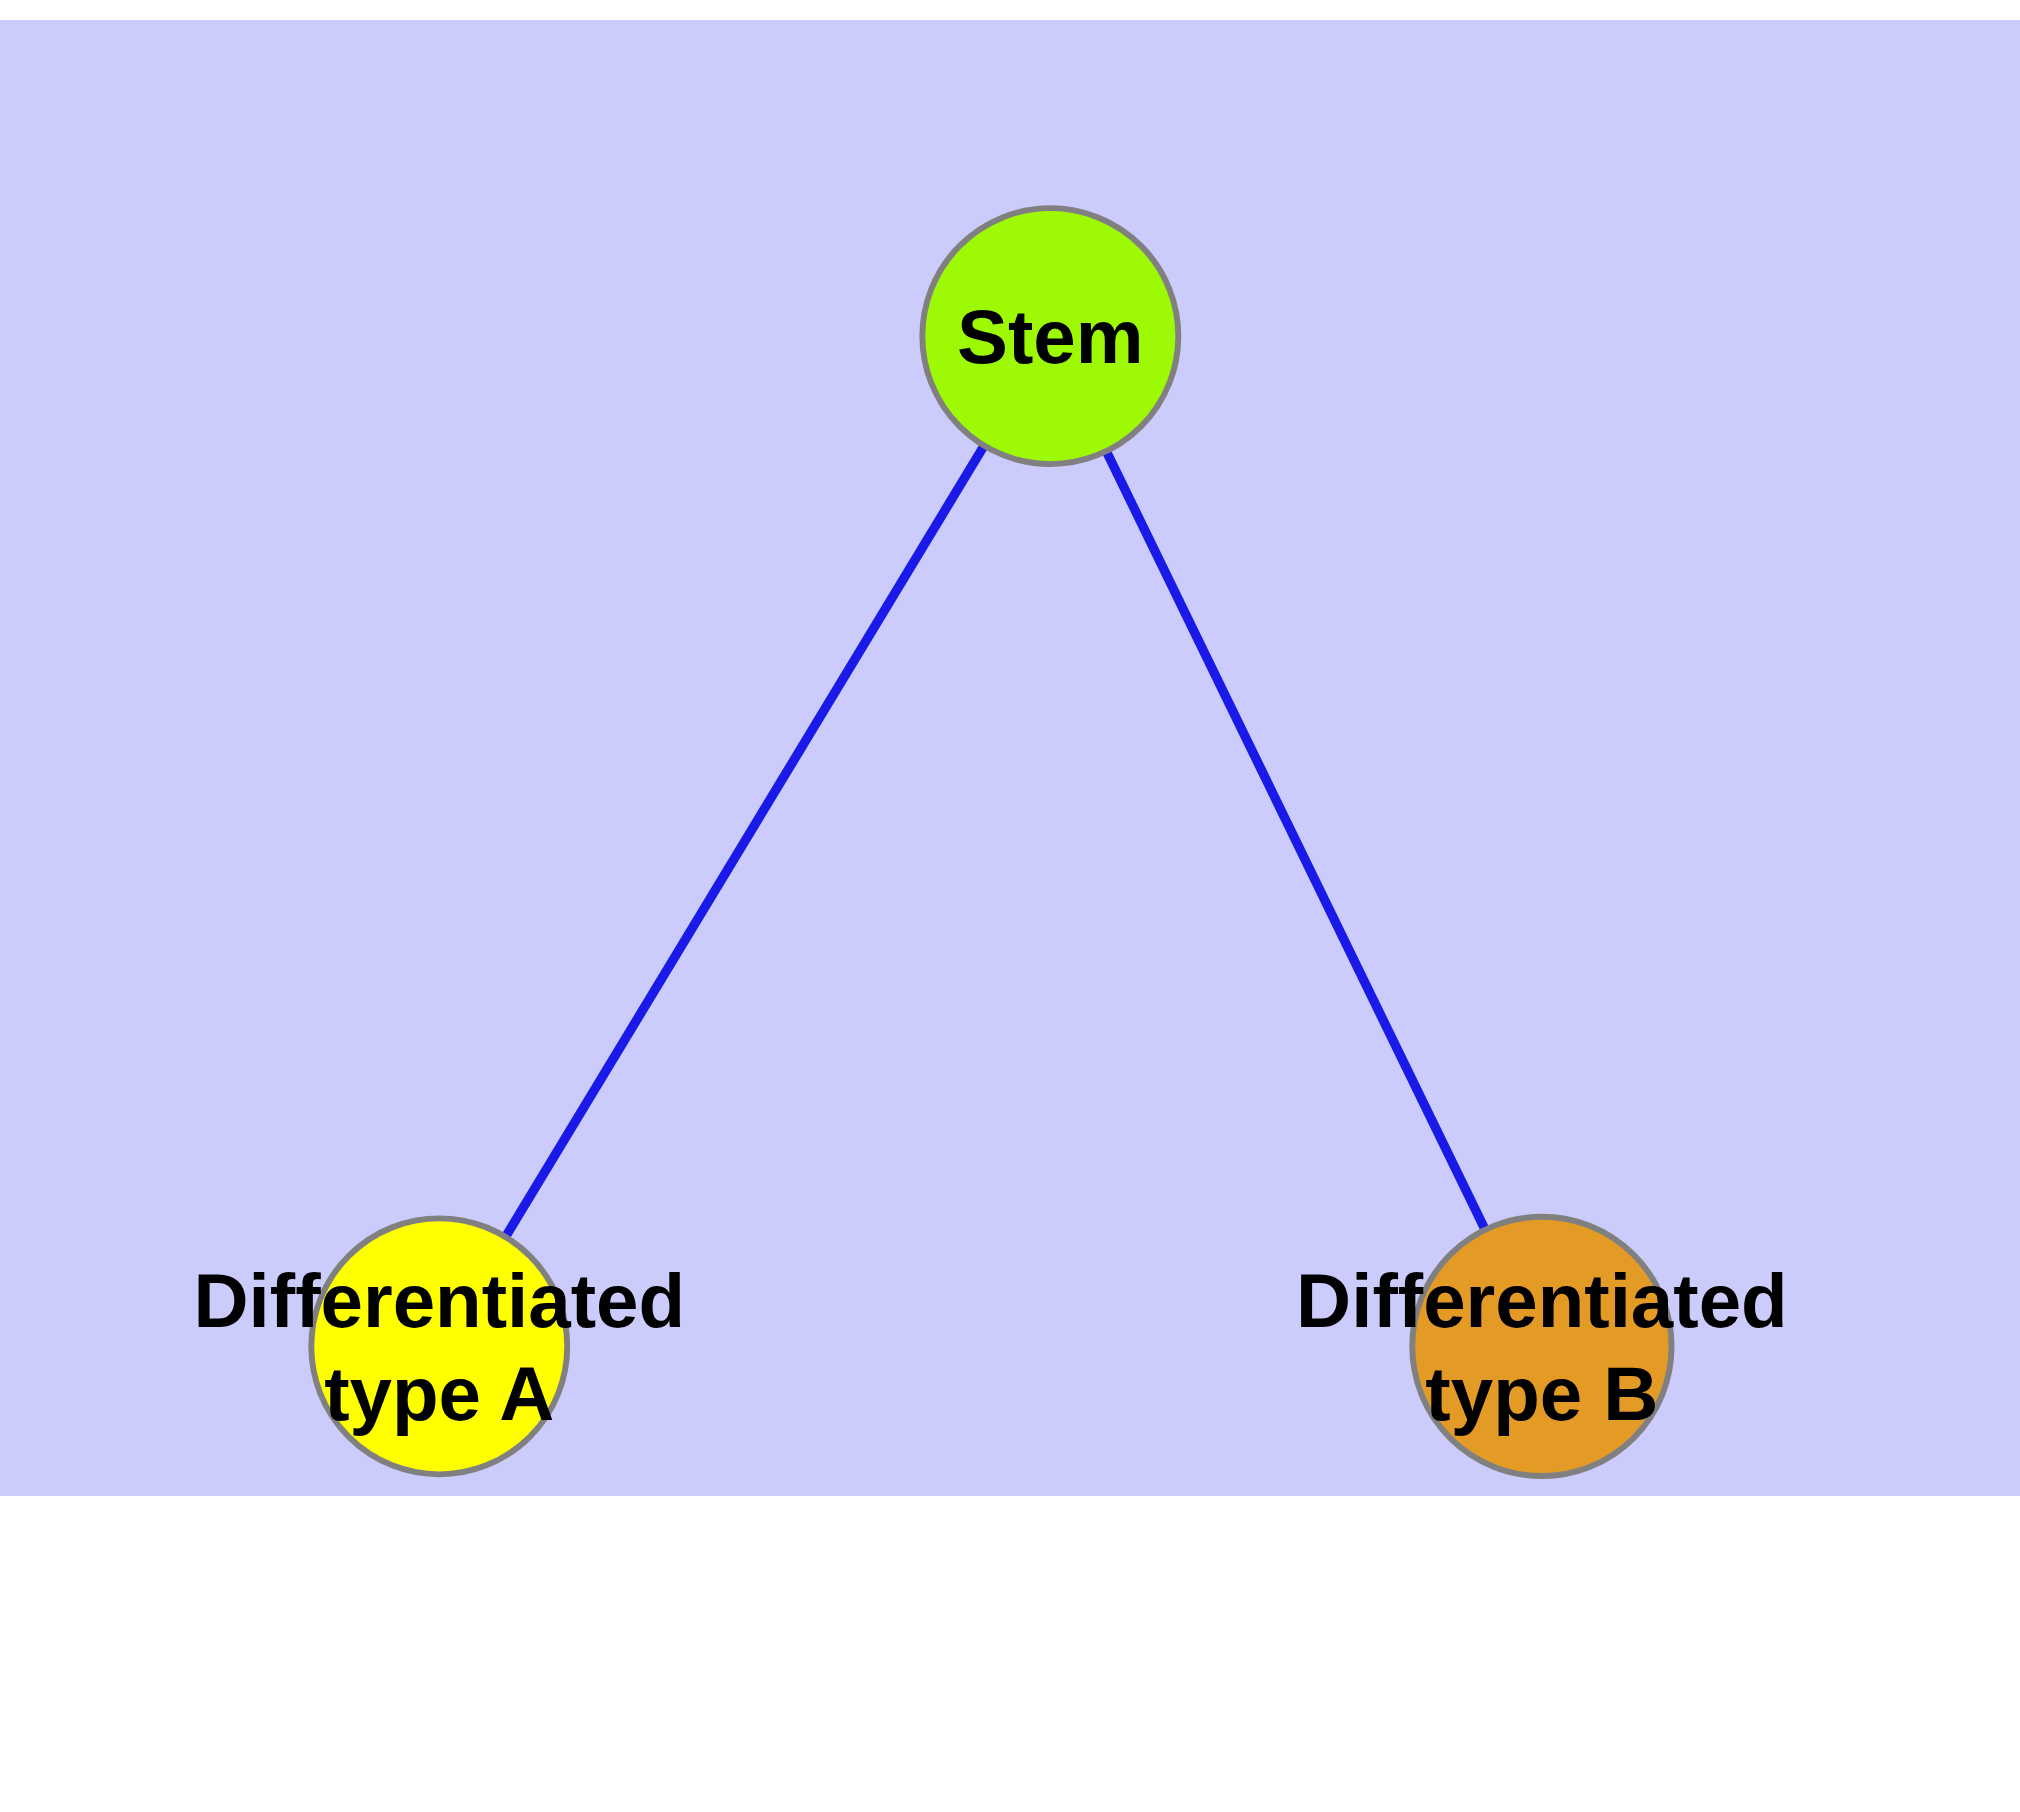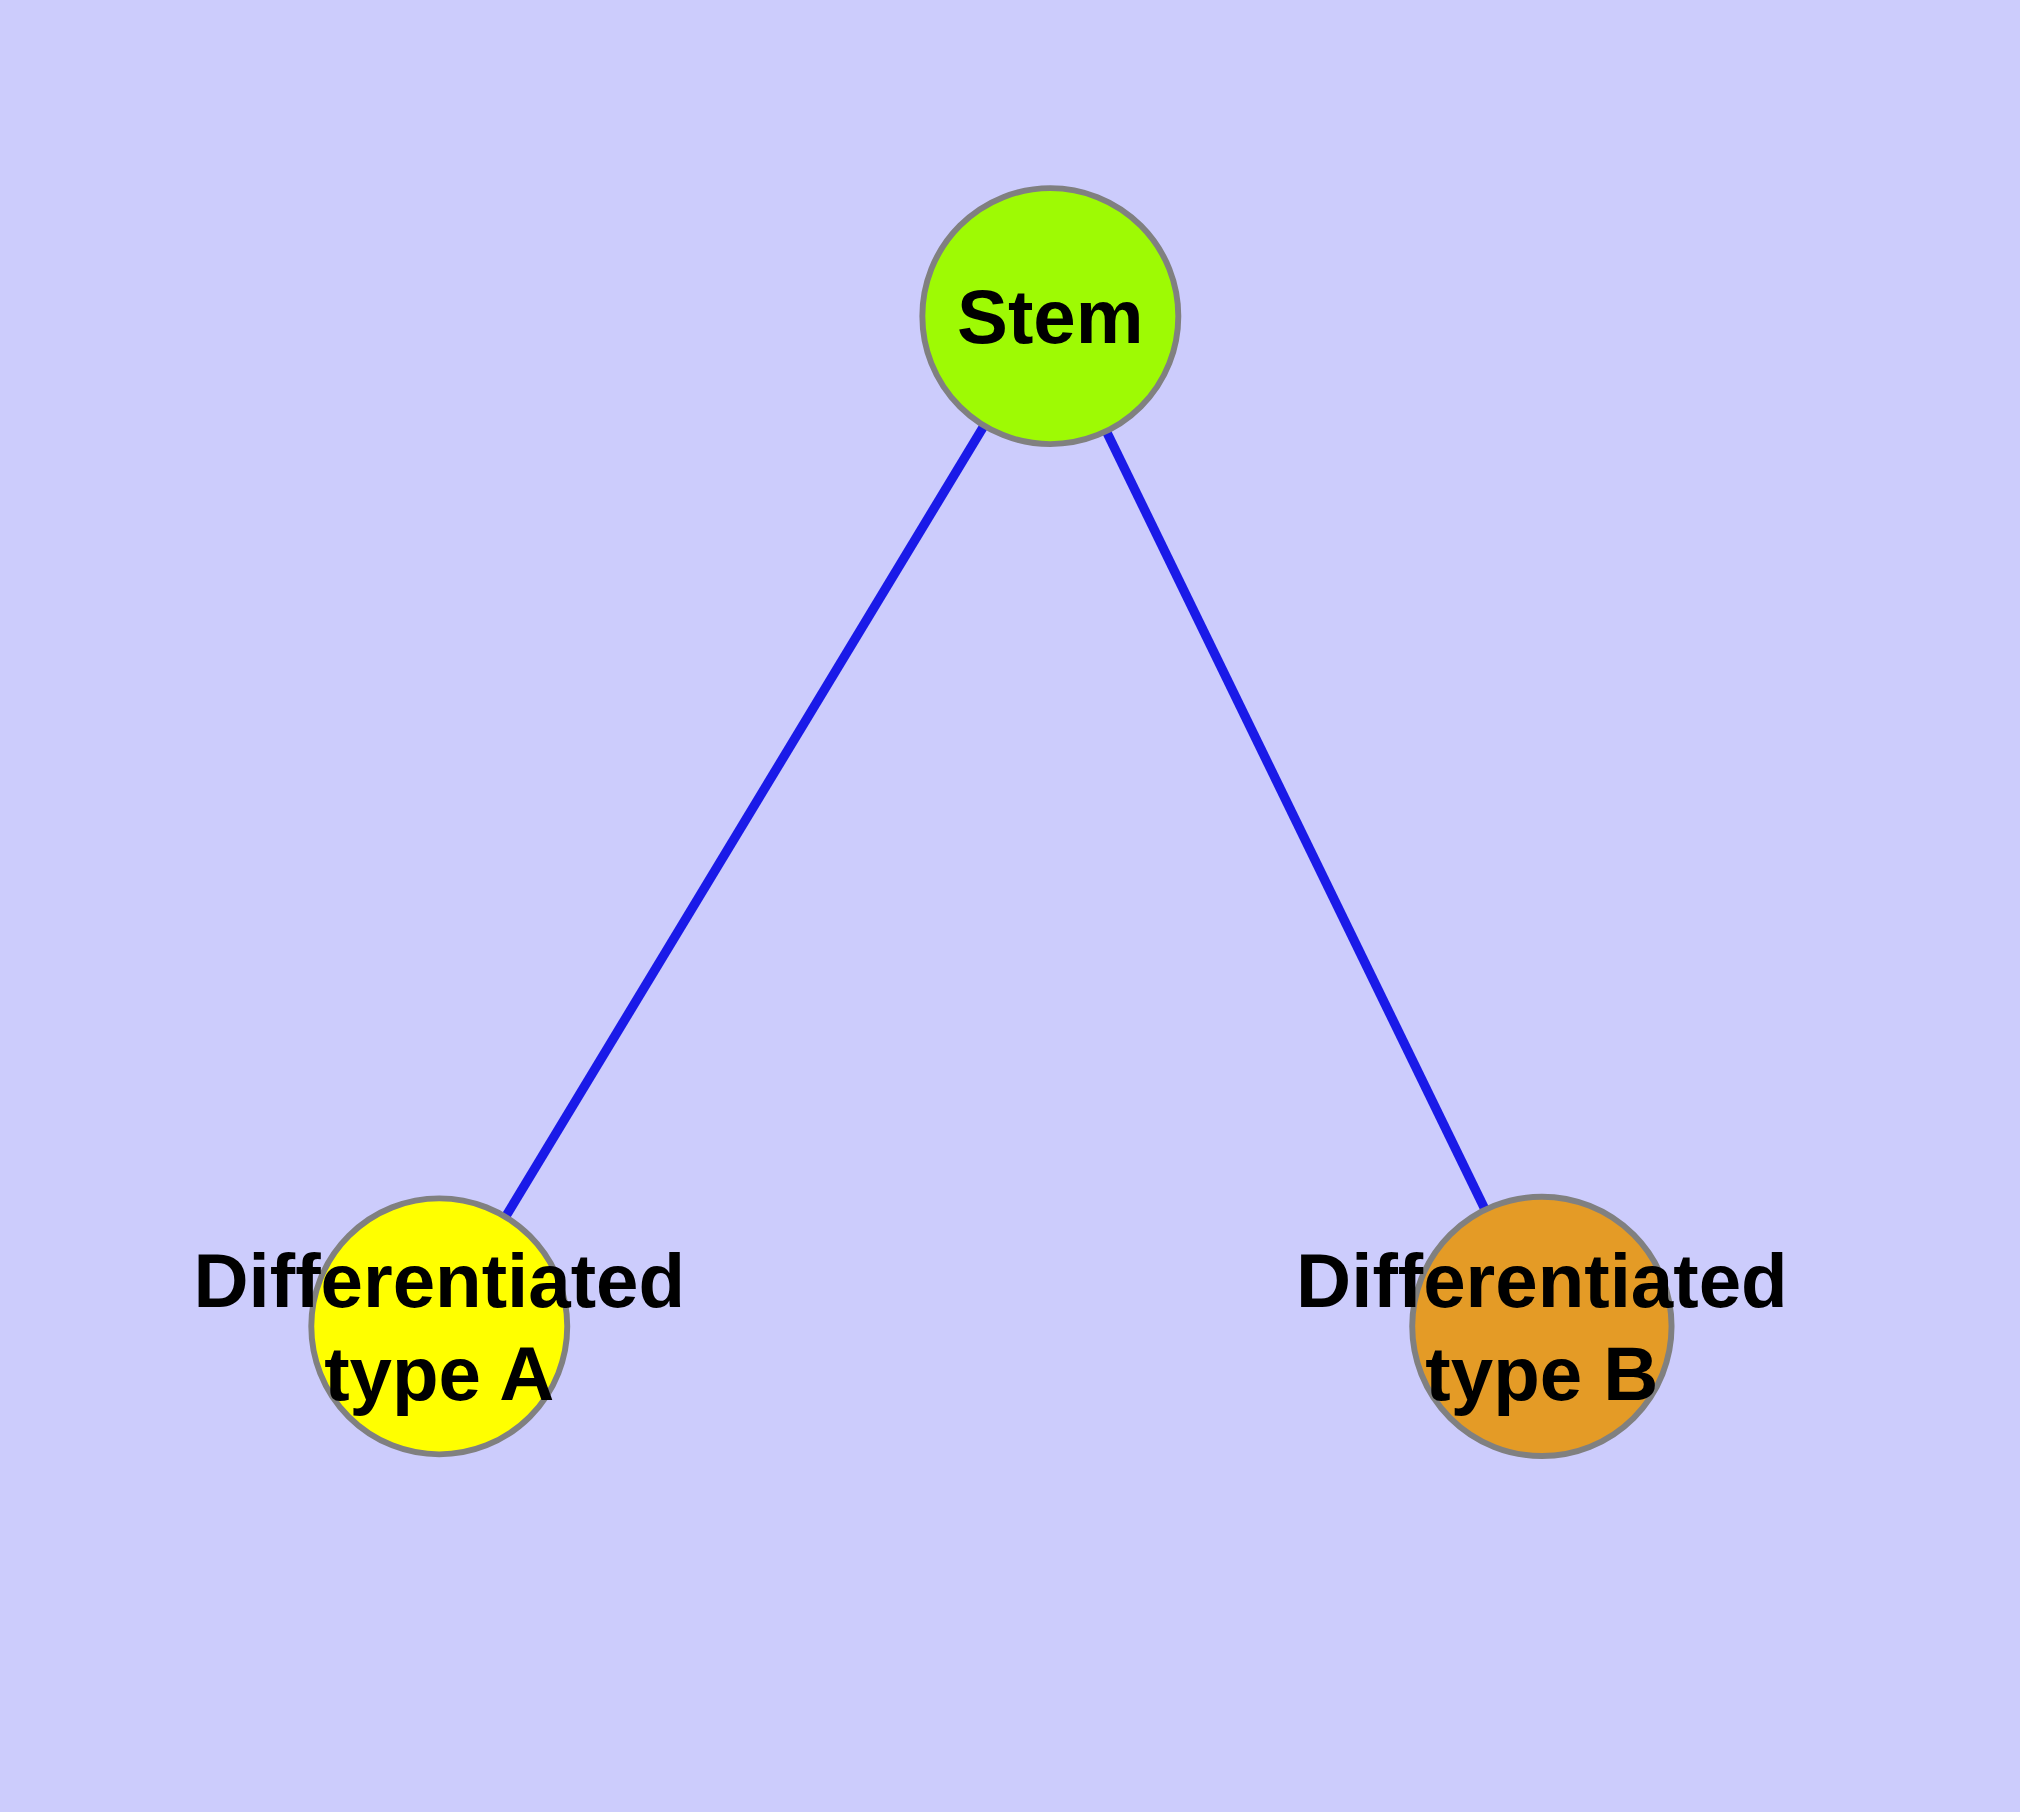--- a/index.html
+++ b/index.html
@@ -41,21 +41,21 @@
   .graph-edge {
     stroke: #1a1ae8;
     stroke-width: 11;
     stroke-linecap: butt;
     fill: none;
   }
 </style>
 </head>
 <body>
 
-<div id="canvas" style="width: 2021px; height: 1812px;">
+<div id="canvas" style="width: 2021px; height: 1476px; margin-top: 20px;">
 
   <div id="bg-rect" style="width: 2021px; height: 1812px; background: rgb(204, 204, 252);"></div>
 
   <svg id="graph-svg" viewBox="0 0 2384 2138" style="width: 2021px; height: 1812px;">
 
     <g>
       <line class="graph-edge" x1="1160.8493760722163" y1="502.20325065453306" x2="596.1506239277838" y2="1435.7967493454669" stroke="#1a1ae8" stroke-width="11"></line>
       <line class="graph-edge" x1="1305.067281164012" y1="508.7796537025904" x2="1752.0576555093123" y2="1427.4219402881038" stroke="#1a1ae8" stroke-width="11"></line>
     </g>
 

